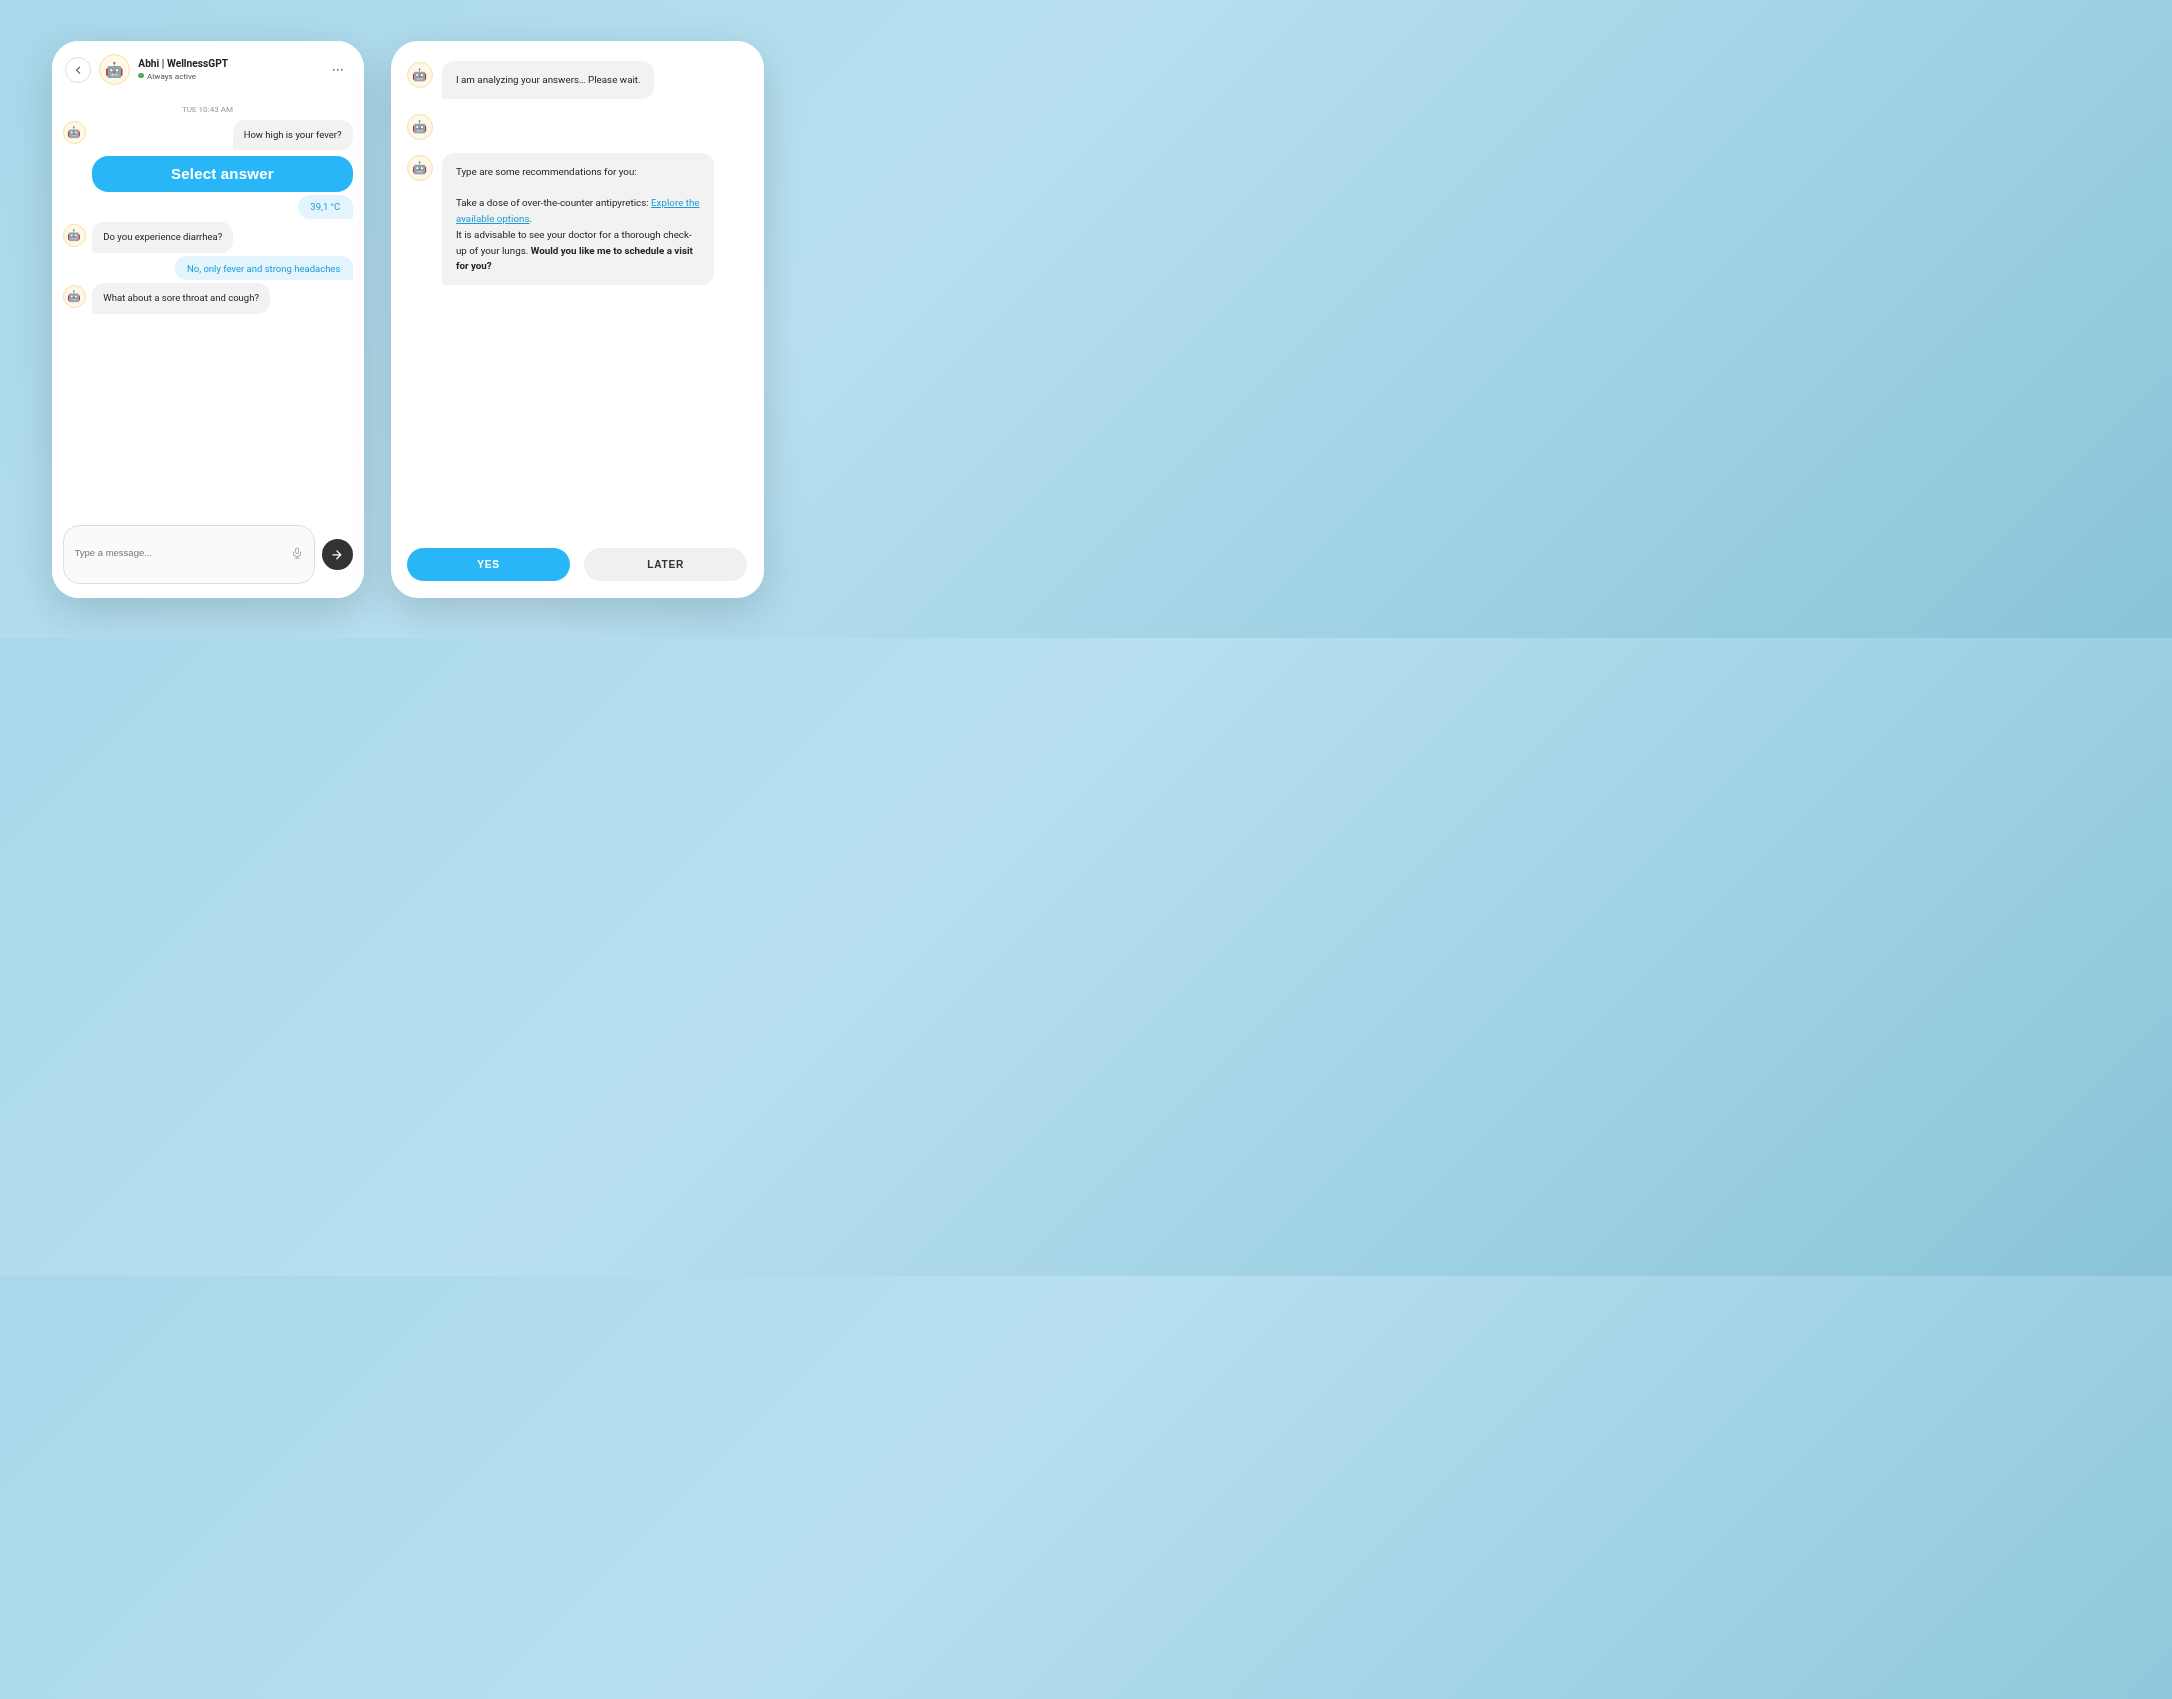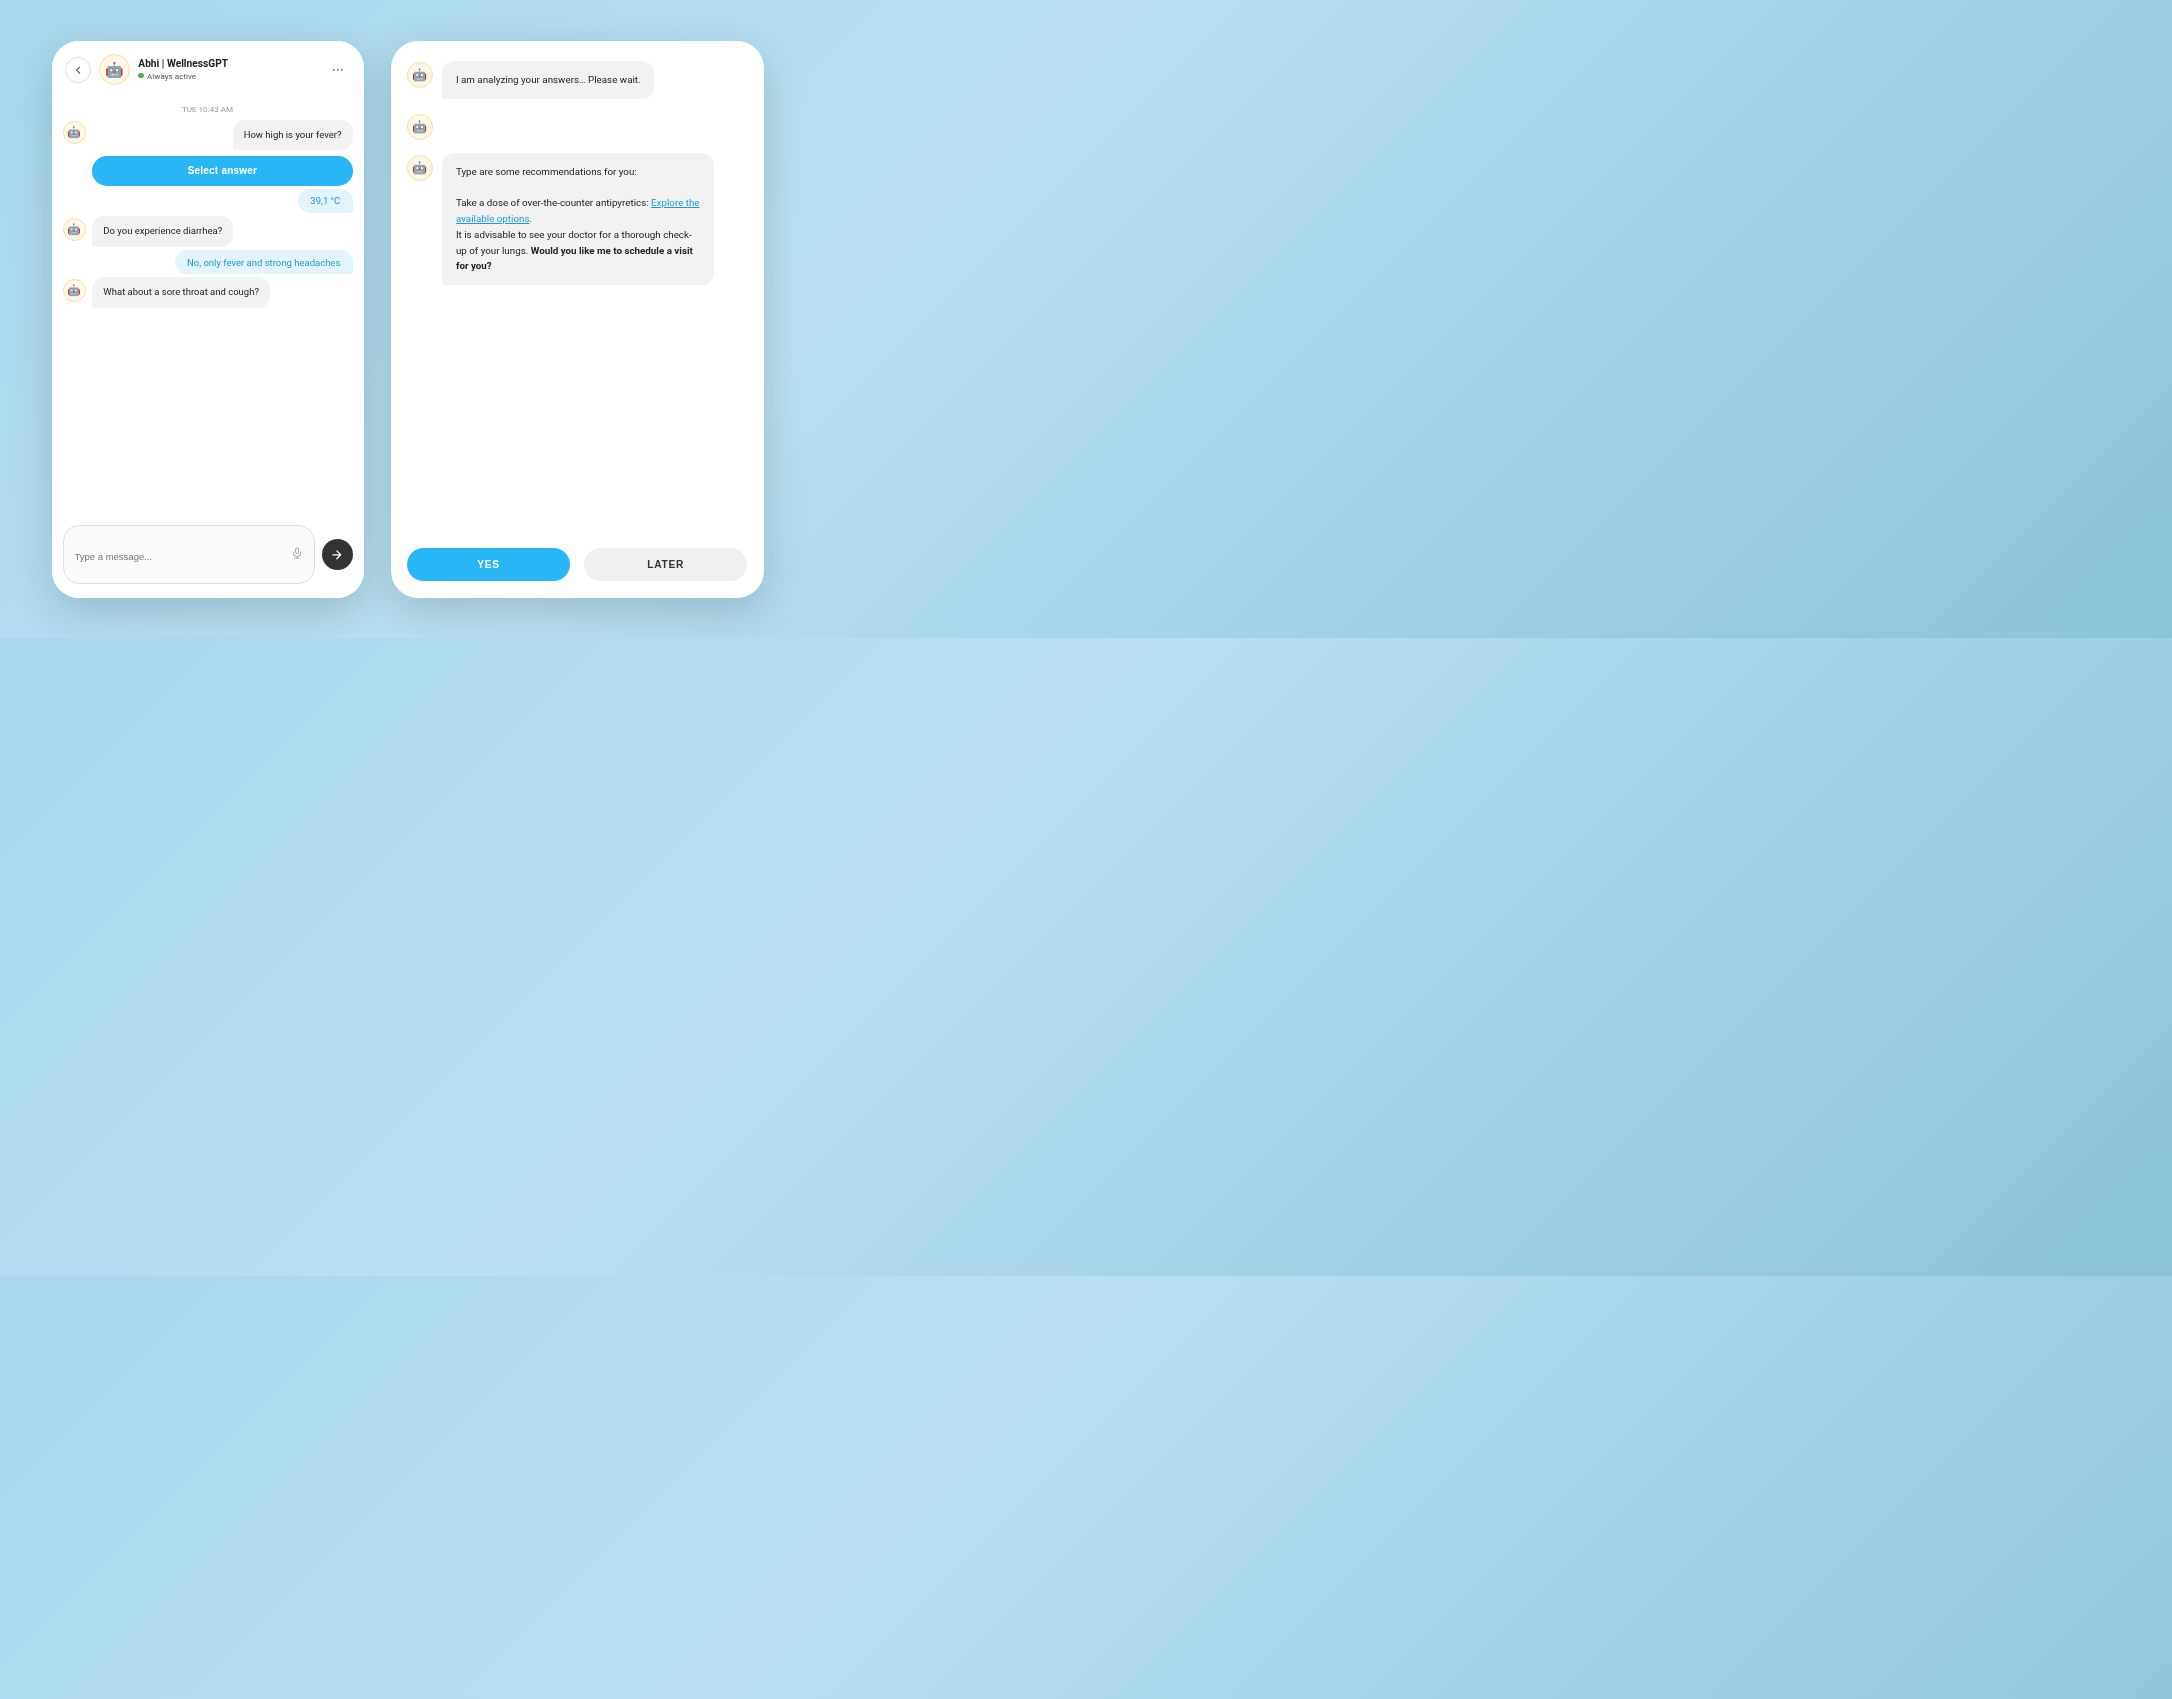--- a/index.html
+++ b/index.html
@@ -144,21 +144,21 @@
       color: #222;
       line-height: 1.5;
     }
 
     .select-answer-btn {
       background: #29b6f6;
       color: #fff;
       border: none;
       border-radius: 16.3px;
       padding: 9.5px 0;
-      font-size: 10px;
+      font-size: 15px;
       font-weight: 600;
       cursor: pointer;
       width: 100%;
       margin-top: 5.4px;
       letter-spacing: 0.2px;
     }
 
     .user-message-row {
       display: flex;
       justify-content: flex-end;
@@ -179,21 +179,21 @@
       align-items: center;
       gap: 6.8px;
       background: #fff;
     }
 
     .message-input-wrap {
       flex: 1;
       border: 1px solid #ddd;
       border-radius: 16.3px;
       display: flex;
-      align-items: flex-end;
+      align-items: flex-start;
       padding: 21px 11px;
       gap: 22px;
       background: #fafafa;
     }
 
     .message-input {
       flex: 1;
       border: none;
       background: transparent;
       font-size: 9.5px;

